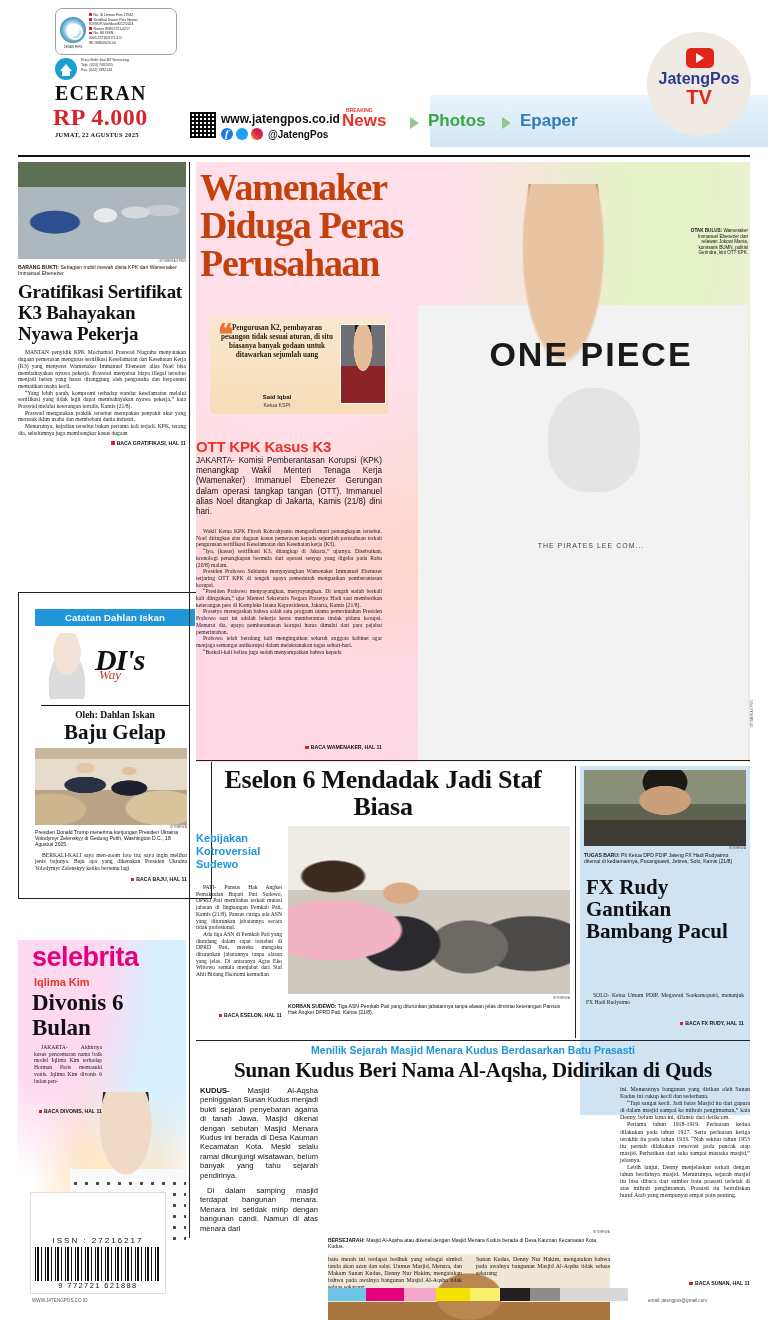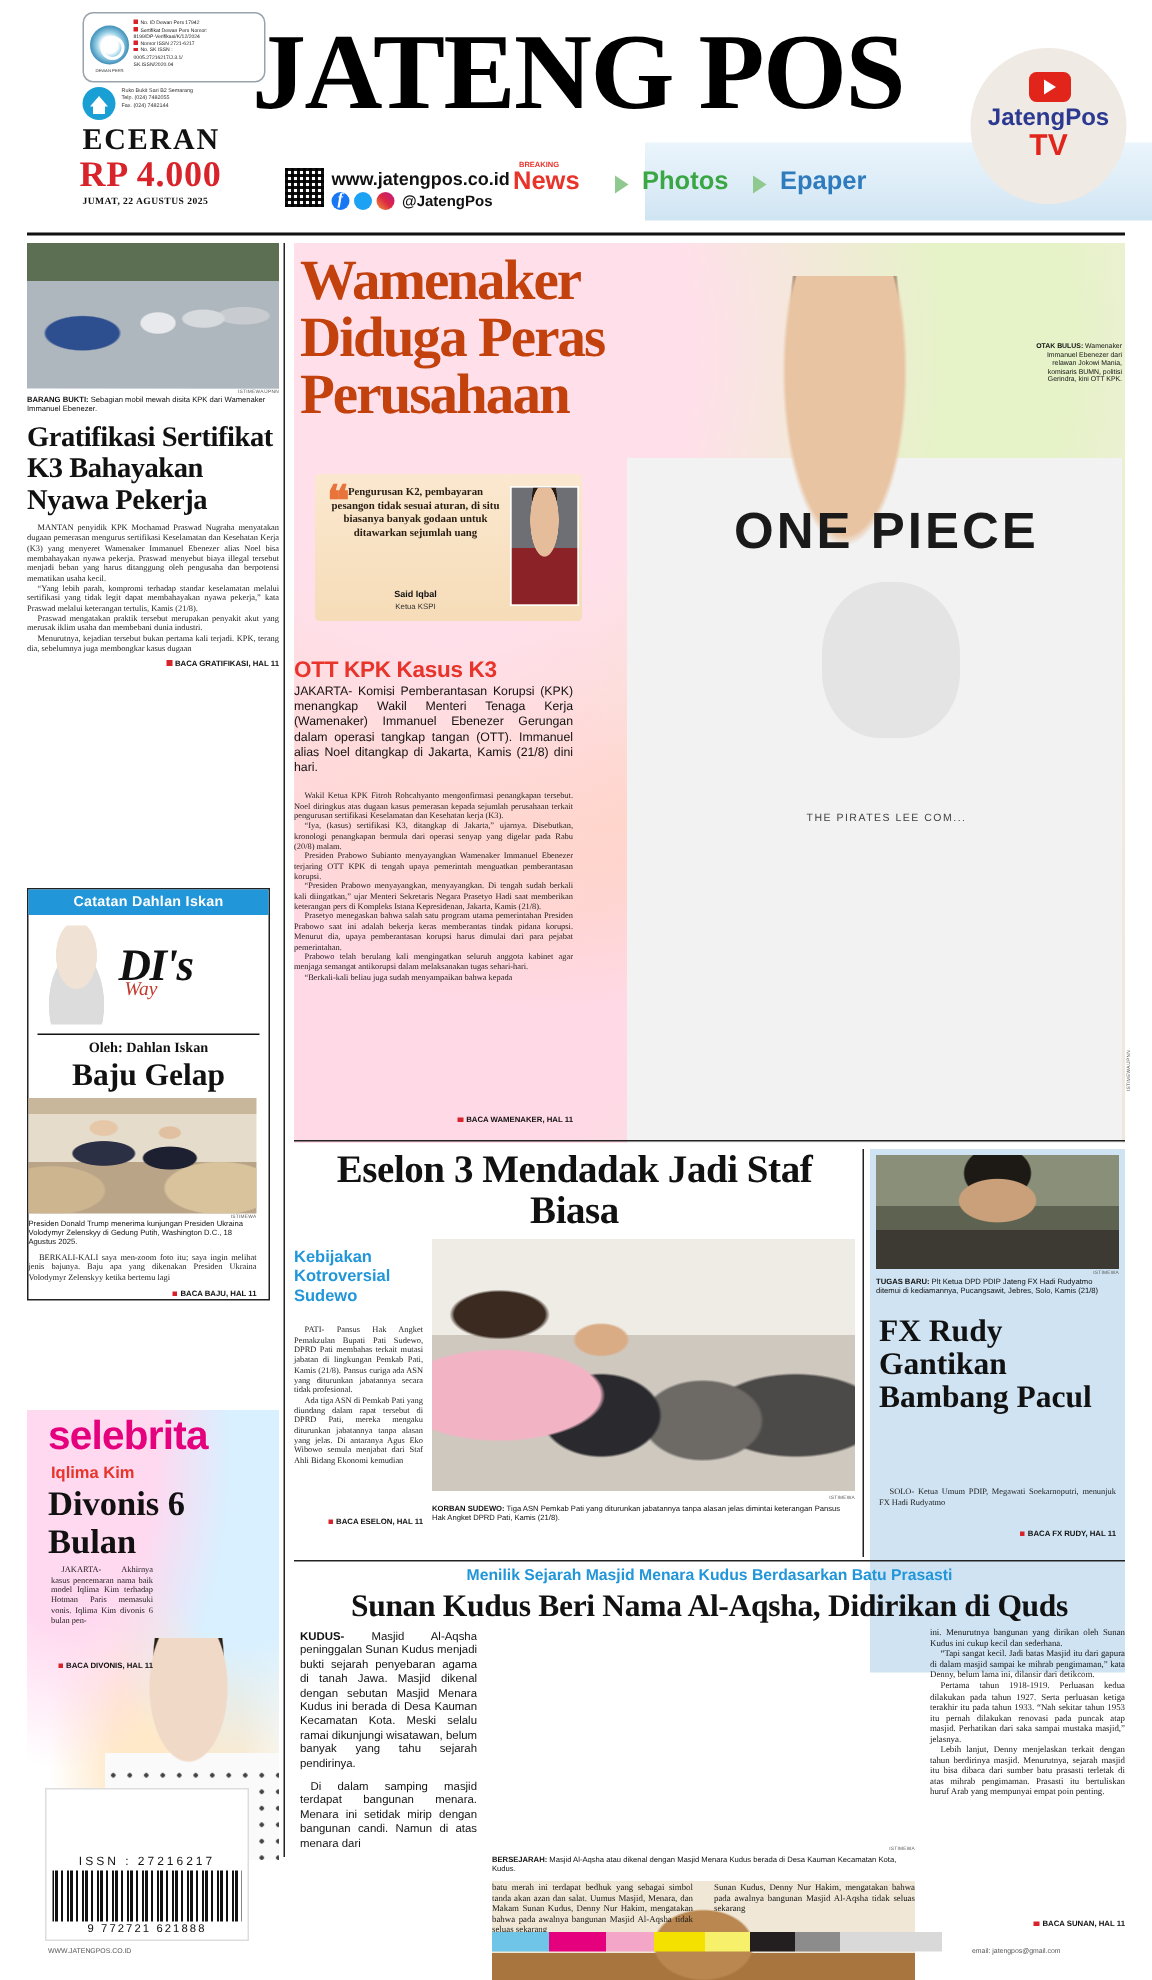--- a/index.html
+++ b/index.html
@@ -127,21 +127,20 @@
     <div class="addr-txt">
       <div>Ruko Bukit Sari B2 Semarang</div>
       <div>Telp. (024) 7482055</div>
       <div>Fax. (024) 7482144</div>
     </div>
 
     <div class="eceran">ECERAN</div>
     <div class="harga">RP 4.000</div>
     <div class="tanggal">JUMAT, 22 AGUSTUS 2025</div>
 
-    <div class="logo-main">JATENG POS</div>
 
     <div class="mh-banner"></div>
 
     <div class="abs" style="left:330px;top:103px;width:340px;height:34px;">
       <span class="abs sans" style="left:16px;top:4px;font-size:5px;font-weight:bold;color:#e8342a;">BREAKING</span>
       <span class="abs" style="left:12px;top:8px;font-family:'Liberation Sans',sans-serif;font-weight:bold;font-size:17px;color:#e8342a;">News</span>
       <span class="abs" style="left:98px;top:8px;font-family:'Liberation Sans',sans-serif;font-weight:bold;font-size:17px;color:#3aa744;">Photos</span>
       <span class="abs" style="left:190px;top:8px;font-family:'Liberation Sans',sans-serif;font-weight:bold;font-size:17px;color:#2e7bbd;">Epaper</span>
       <span class="abs" style="left:80px;top:14px;width:0;height:0;border-left:9px solid #8fc98f;border-top:6px solid transparent;border-bottom:6px solid transparent;"></span>
       <span class="abs" style="left:172px;top:14px;width:0;height:0;border-left:9px solid #8fc98f;border-top:6px solid transparent;border-bottom:6px solid transparent;"></span>
@@ -179,21 +178,21 @@
     <div style="font-family:'Liberation Serif',serif;font-weight:bold;font-size:19px;line-height:21px;margin-top:5px;letter-spacing:-.3px;">Gratifikasi Sertifikat K3 Bahayakan Nyawa Pekerja</div>
     <div class="bodytxt" style="width:168px;margin-top:5px;">
       <p>MANTAN penyidik KPK Mochamad Praswad Nugraha menyatakan dugaan pemerasan mengurus sertifikasi Keselamatan dan Kesehatan Kerja (K3) yang menyeret Wamenaker Immanuel Ebenezer alias Noel bisa membahayakan nyawa pekerja. Praswad menyebut biaya illegal tersebut menjadi beban yang harus ditanggung oleh pengusaha dan berpotensi mematikan usaha kecil.</p>
       <p>“Yang lebih parah, kompromi terhadap standar keselamatan melalui sertifikasi yang tidak legit dapat membahayakan nyawa pekerja,” kata Praswad melalui keterangan tertulis, Kamis (21/8).</p>
       <p>Praswad mengatakan praktik tersebut merupakan penyakit akut yang merusak iklim usaha dan membebani dunia industri.</p>
       <p>Menurutnya, kejadian tersebut bukan pertama kali terjadi. KPK, terang dia, sebelumnya juga membongkar kasus dugaan</p>
     </div>
     <div class="baca" style="width:168px;margin-top:3px;"><span class="sq"></span><span>BACA GRATIFIKASI, HAL 11</span></div>
   </div>
 
-  <div class="abs rail-box" style="left:18px;top:592px;width:160px;padding:0;">
+  <div class="abs rail-box" style="left:18px;top:592px;width:160px;padding:16px;">
     <div class="dahlan-head">Catatan Dahlan Iskan</div>
     <div style="position:relative;height:74px;margin-top:3px;">
       <div class="abs" style="left:4px;top:4px;width:56px;height:66px;background:
         radial-gradient(ellipse at 50% 30%,#f0e2d4 0 34%,transparent 35%),
         radial-gradient(ellipse at 50% 80%,#dcdcdc 0 46%,transparent 47%),#fff;"></div>
       <div class="abs diway" style="left:60px;top:14px;">DI's</div>
       <div class="abs diway-sub" style="left:64px;top:44px;">Way</div>
     </div>
     <div style="height:1px;background:#111;margin:2px 6px 4px 6px;"></div>
     <div style="font-family:'Liberation Serif',serif;font-weight:bold;font-size:9.5px;text-align:center;">Oleh: Dahlan Iskan</div>
@@ -292,21 +291,21 @@
     <p>“Presiden Prabowo menyayangkan, menyayangkan. Di tengah sudah berkali kali diingatkan,” ujar Menteri Sekretaris Negara Prasetyo Hadi saat memberikan keterangan pers di Kompleks Istana Kepresidenan, Jakarta, Kamis (21/8).</p>
     <p>Prasetyo menegaskan bahwa salah satu program utama pemerintahan Presiden Prabowo saat ini adalah bekerja keras memberantas tindak pidana korupsi. Menurut dia, upaya pemberantasan korupsi harus dimulai dari para pejabat pemerintahan.</p>
     <p>Prabowo telah berulang kali mengingatkan seluruh anggota kabinet agar menjaga semangat antikorupsi dalam melaksanakan tugas sehari-hari.</p>
     <p>“Berkali-kali beliau juga sudah menyampaikan bahwa kepada</p>
   </div>
   <div class="abs baca" style="left:196px;top:744px;width:186px;"><span class="sq"></span><span>BACA WAMENAKER, HAL 11</span></div>
 
   <div class="abs divider" style="left:196px;top:760px;width:554px;height:1px;"></div>
 
   <div class="abs" style="left:196px;top:766px;width:374px;">
-    <div class="mid-hl">Eselon 3 Mendadak Jadi Staf Biasa</div>
+    <div class="mid-hl">Eselon 6 Mendadak Jadi Staf Biasa</div>
   </div>
   <div class="abs mid-kick" style="left:196px;top:832px;width:86px;">Kebijakan Kotroversial Sudewo</div>
 
   <div class="abs photo" style="left:288px;top:826px;width:282px;height:168px;background:linear-gradient(180deg,#d9d3cb 0 30%,#c4bcb2 30% 100%);">
     <div class="grad" style="background:
       radial-gradient(ellipse at 16% 62%,#f2b3c4 0 20%,transparent 21%),
       radial-gradient(ellipse at 16% 30%,#3a2a20 0 9%,transparent 10%),
       radial-gradient(ellipse at 40% 70%,#2a2a2e 0 16%,transparent 17%),
       radial-gradient(ellipse at 40% 40%,#d9ac86 0 7%,transparent 8%),
       radial-gradient(ellipse at 64% 72%,#6d6a66 0 15%,transparent 16%),

